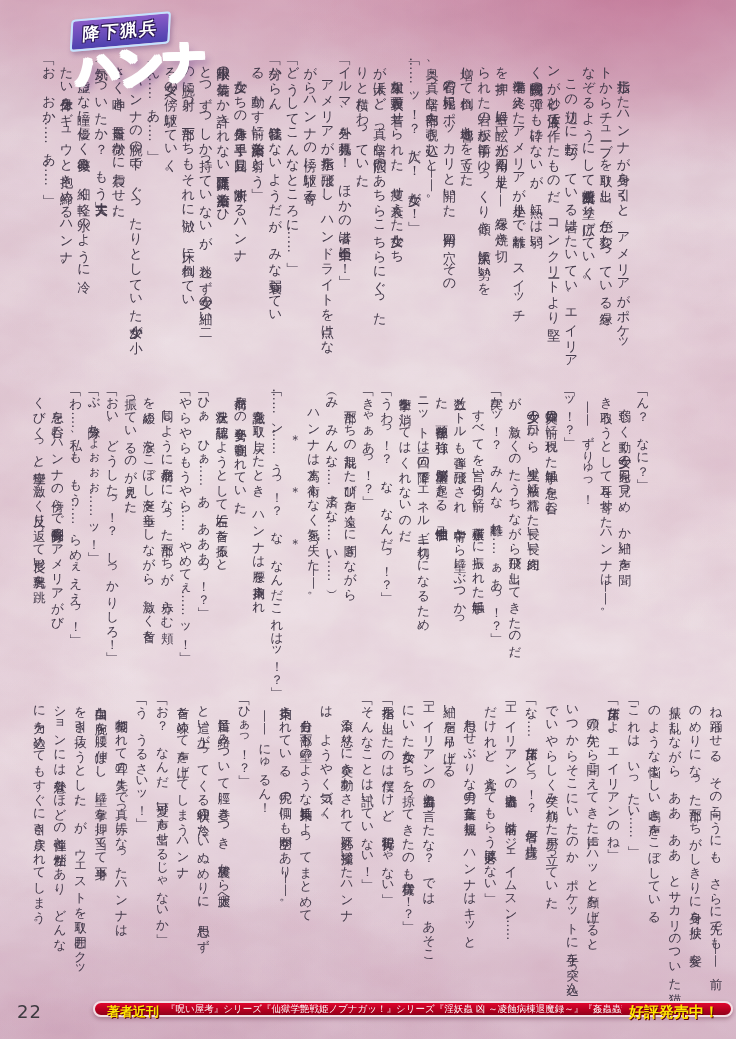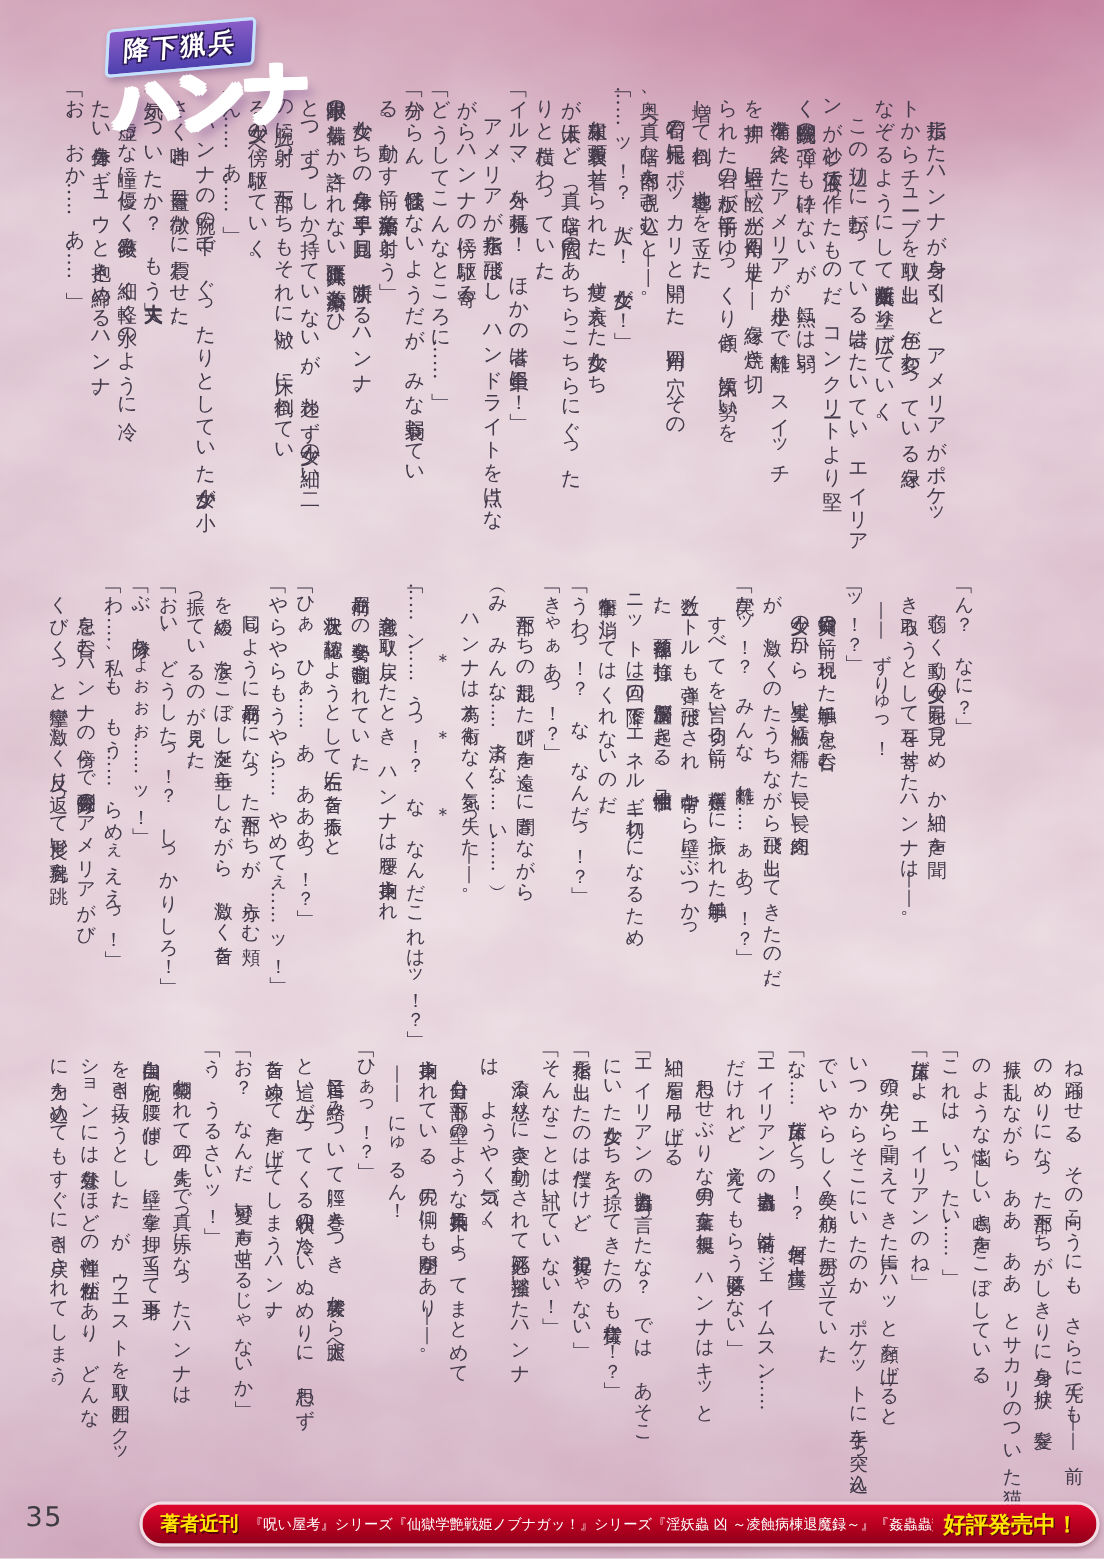--- a/index.html
+++ b/index.html
@@ -58,25 +58,25 @@
   #band3{top:697px;right:10px;height:308px;font-size:12.6px;letter-spacing:.2px;}
   #band3 .vline{line-height:20.5px;}
 
   
   .page-number{
     position:absolute;left:17px;top:1001px;z-index:3;
     font-family:"DejaVu Sans","Liberation Sans",sans-serif;
     font-size:18px;color:#3d3a40;letter-spacing:1px;
   }
   .footer-bar{
-    position:absolute;left:93px;right:3px;top:1001px;height:30px;z-index:3;
+    position:absolute;left:93px;right:3px;top:1001px;height:16px;z-index:3;
     background:linear-gradient(180deg,#e0062e 0%,#b60020 55%,#90001a 100%);
     border:2px solid #f2dde4;border-radius:16px;
     box-sizing:border-box;
-    display:flex;align-items:center;gap:7px;padding:0 12px;
+    display:flex;align-items:flex-start;gap:7px;padding:0 12px;
     box-shadow:0 2px 4px rgba(90,20,50,.35);
   }
   .footer-label{
     color:#ffe400;font-family:"DejaVu Sans","Liberation Sans",sans-serif;
     font-weight:bold;font-size:13px;white-space:nowrap;flex:0 0 auto;
     text-shadow:1px 1px 0 #5a000d;
   }
   .footer-titles{
     color:#fff;font-family:"DejaVu Sans","Liberation Sans",sans-serif;
     font-size:9.5px;white-space:nowrap;overflow:hidden;flex:1 1 auto;
@@ -205,19 +205,19 @@
     <p class="vline">首を竦めて声を上げてしまうハンナ。</p>
     <p class="vline">「お？　なんだ、可愛い声も出せるじゃないか」</p>
     <p class="vline">「う、うるさいッ！」</p>
     <p class="vline">　嘲笑われて耳の先まで真っ赤になったハンナは、</p>
     <p class="vline">自由な腕を腰に伸ばし、壁に掌を押し当てて下半身</p>
     <p class="vline">を引き抜こうとした。が、ウエストを取り囲むクッ</p>
     <p class="vline">ションには意外なほどの弾性と粘性があり、どんな</p>
     <p class="vline">に力を込めてもすぐに引き戻されてしまう。</p>
   </div>
 
-<div class="page-number">35</div>
+<div class="page-number">22</div>
 
 <div class="footer-bar">
   <span class="footer-label">著者近刊</span>
   <span class="footer-titles">『呪い屋考』シリーズ『仙獄学艶戦姫ノブナガッ！』シリーズ『淫妖蟲 凶 ～凌蝕病棟退魔録～』『姦蟲蟲贄り』『凌辱レオタード ～淫獄に堕ちた女子高生～』『トリプルとらぶるプリンセス』他</span>
   <span class="footer-promo">好評発売中！</span>
 </div>
 
 </body></html>

